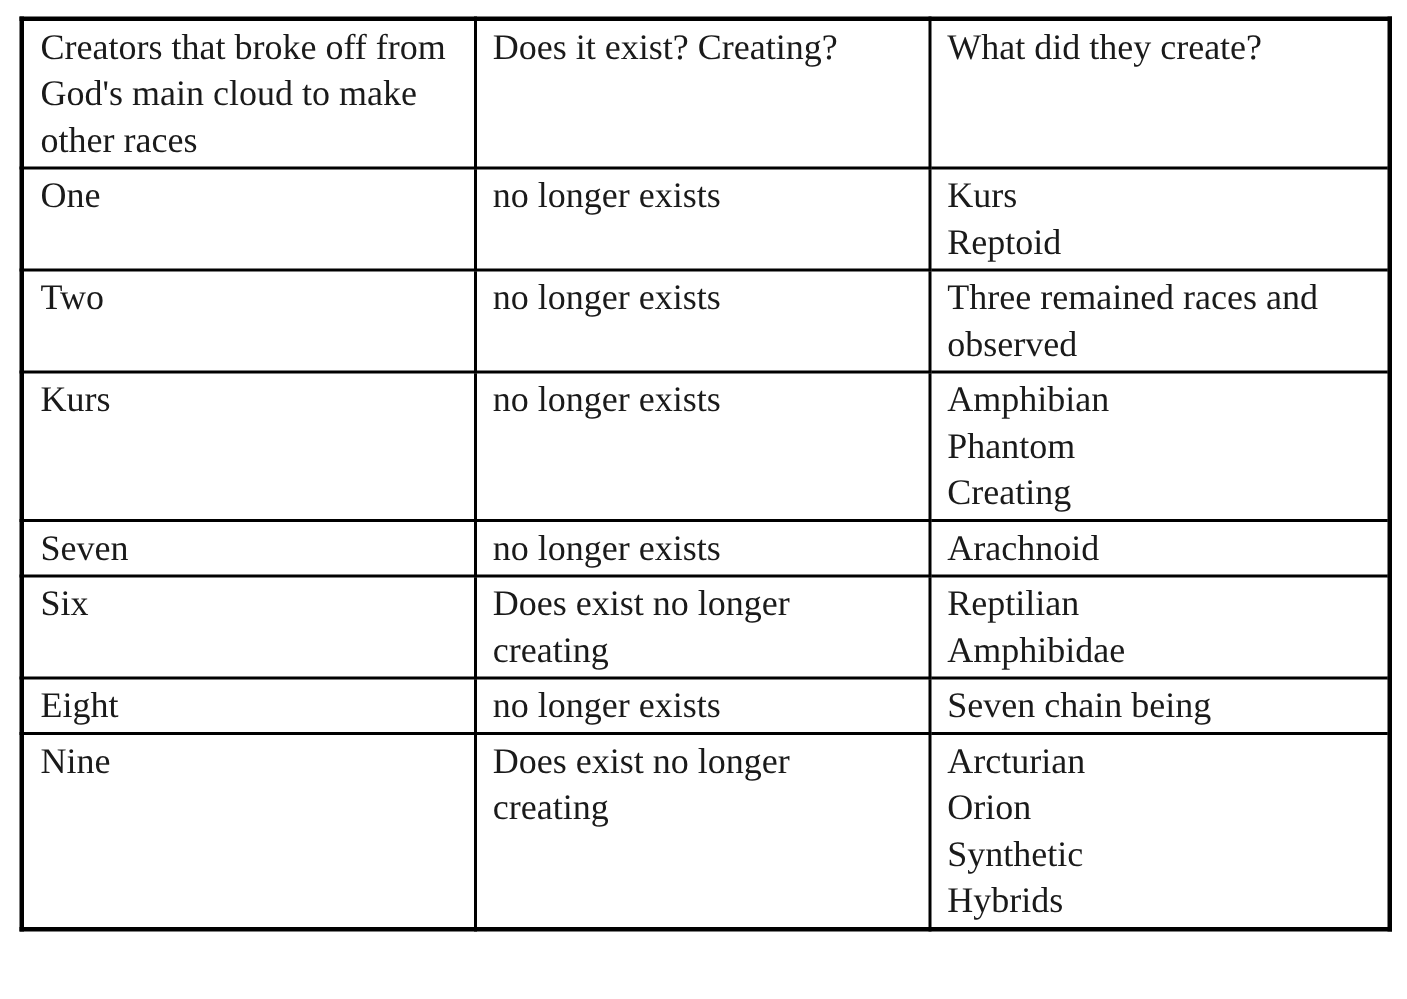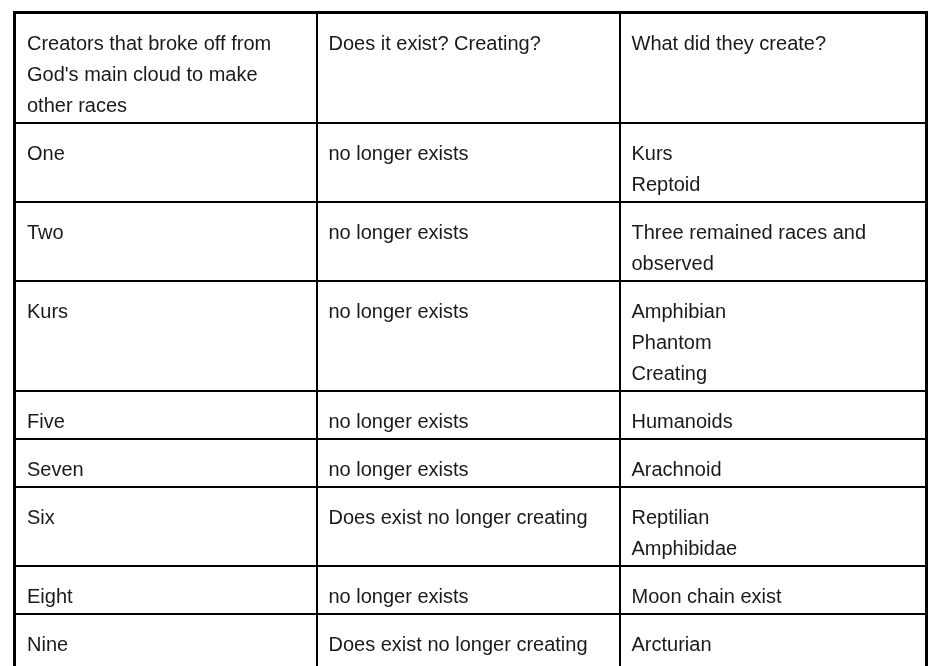--- a/index.html
+++ b/index.html
@@ -19,26 +19,27 @@
     border-collapse: collapse;
     table-layout: fixed;
     border: 3px solid #000000;
   }
   .doc-table col.c1 { width: 302px; }
   .doc-table col.c2 { width: 303px; }
   .doc-table col.c3 { width: 307px; }
   .doc-table td {
     border: 2px solid #000000;
     vertical-align: top;
-    padding: 14px 11px 1px 11px;
-    font-size: 20px;
+    padding: 3px 11px 1px 11px;
+    font-size: 24px;
     line-height: 31px;
     color: #1a1a1a;
     white-space: pre-line;
     word-wrap: break-word;
+    font-family: Liberation Serif, serif;
   }
 </style>
 </head>
 <body>
 
 <table class="doc-table">
   <colgroup>
       <col class="c1">
       <col class="c2">
       <col class="c3">
@@ -61,39 +62,34 @@
       <td>Three remained races and observed</td>
     </tr>
     <tr>
       <td>Kurs</td>
       <td>no longer exists</td>
       <td>Amphibian
 Phantom
 Creating</td>
     </tr>
     <tr>
-      <td>Five</td>
-      <td>no longer exists</td>
-      <td>Humanoids</td>
-    </tr>
-    <tr>
       <td>Seven</td>
       <td>no longer exists</td>
       <td>Arachnoid</td>
     </tr>
     <tr>
       <td>Six</td>
       <td>Does exist no longer creating</td>
       <td>Reptilian
 Amphibidae</td>
     </tr>
     <tr>
       <td>Eight</td>
       <td>no longer exists</td>
-      <td>Moon chain exist</td>
+      <td>Seven chain being</td>
     </tr>
     <tr>
       <td>Nine</td>
       <td>Does exist no longer creating</td>
       <td>Arcturian
 Orion
 Synthetic
 Hybrids</td>
     </tr>
   </tbody>

